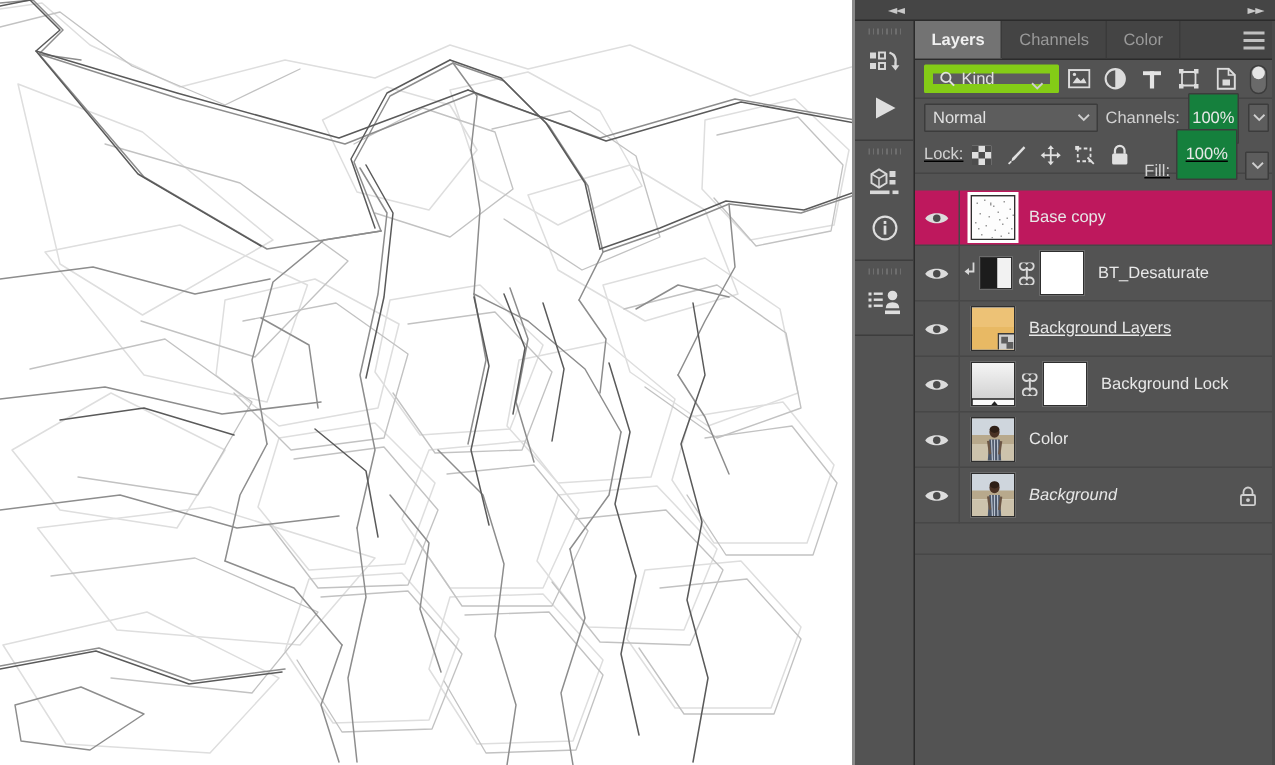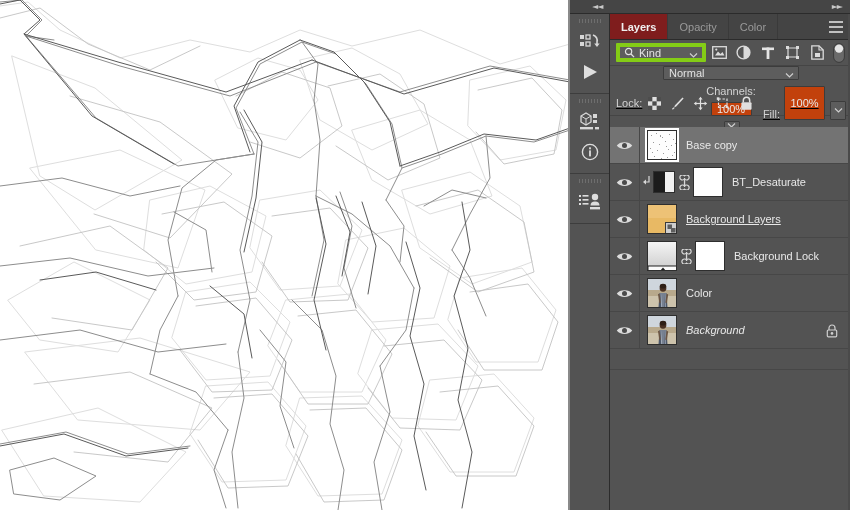--- a/index.html
+++ b/index.html
@@ -82,40 +82,40 @@
     position: relative;
   }
   .tab {
     display: flex; align-items: center;
     padding: 0 11px;
     font-size: 11px; color: #9a9a9a;
     border-right: 1px solid #3a3a3a;
     cursor: default; white-space: nowrap;
   }
   .tab.active {
-    background: #7f1d1d; color: #f0f0f0; font-weight: bold;
+    background: #737373; color: #f0f0f0; font-weight: bold;
   }
   #tab-filler { flex: 1; border-right: none; }
   #panel-menu {
     position: absolute; right: 7px; top: 7px;
     width: 14px; height: 12px;
     display: flex; flex-direction: column; justify-content: space-between;
   }
   #panel-menu i { display: block; height: 2px; background: #c0c0c0; }
 
   
   #filter-row {
     height: 26px; display: flex; align-items: center;
     padding: 0 4px 0 6px; gap: 3px;
     border-bottom: 1px solid #454545;
   }
   #kind-select {
     width: 95px; height: 19px;
     background: #5d5d5d;
-    border: 4px solid #84cc16;
+    border: 6px solid #84cc16;
     border-radius: 1px;
     display: flex; align-items: center;
     padding: 0 4px;
     font-size: 11px; color: #e2e2e2;
     position: relative;
   }
   #kind-select .lbl { margin-left: 4px; }
   #kind-select .caret {
     position: absolute; right: 4px; top: 5px;
   }
@@ -124,33 +124,33 @@
     display: flex; align-items: center; justify-content: center;
   }
   #filter-toggle {
     margin-left: 2px; width: 14px; height: 21px;
     display: flex; align-items: center; justify-content: center;
   }
 
   
   #blend-row {
     height: 25px; display: flex; align-items: center;
-    padding: 0 4px 0 6px; gap: 5px; flex-direction: column;
+    padding: 0 4px 0 6px; gap: 5px;
   }
   #blend-select {
     width: 136px; height: 19px;
     background: #5d5d5d; border: 1px solid #3c3c3c; border-radius: 1px;
     display: flex; align-items: center; padding: 0 5px;
     font-size: 11px; color: #e2e2e2; position: relative;
   }
   #blend-select .caret { position: absolute; right: 4px; top: 5px; }
   .field-label { font-size: 11px; color: #d2d2d2; white-space: nowrap; }
   .num-box {
     width: 41px; height: 34px;
-    background: #c2410c; border: 1px solid #3c3c3c; border-radius: 1px;
+    background: #15803d; border: 1px solid #3c3c3c; border-radius: 1px;
     display: flex; align-items: center; justify-content: center;
     font-size: 11px; color: #e8e8e8;
   }
   .num-caret {
     width: 16px; height: 19px;
     background: #5d5d5d; border: 1px solid #3c3c3c; border-radius: 1px;
     display: flex; align-items: center; justify-content: center;
     margin-left: 1px;
   }
 
@@ -171,21 +171,21 @@
   #layer-list {
     position: absolute; left: 0; top: 113px;
     width: 240px; height: 242px;
     background: #535353;
   }
   .layer-row {
     height: 37px; display: flex; align-items: center;
     border-bottom: 1px solid #474747;
     position: relative;
   }
-  .layer-row.selected { background: #737373; }
+  .layer-row.selected { background: #be185d; }
   .eye-cell {
     width: 30px; height: 37px;
     display: flex; align-items: center; justify-content: center;
     border-right: 1px solid #474747;
     flex: none;
   }
   .thumb-cell {
     display: flex; align-items: center;
     padding-left: 7px; flex: none;
   }
@@ -400,21 +400,21 @@
             <rect x="12" y="15" width="10" height="2.4" fill="#dedede"></rect>
           </svg>
         </div>
       </div>
     </div>
 
     <div id="panel">
 
       <div id="tabs">
         <div class="tab active">Layers</div>
-        <div class="tab">Opacity</div>
+        <div class="tab">Channels</div>
         <div class="tab">Color</div>
         <div class="tab" id="tab-filler"></div>
         <div id="panel-menu">
             <i></i>
             <i></i>
             <i></i>
           </div>
       </div>
 
       <div id="filter-row">

